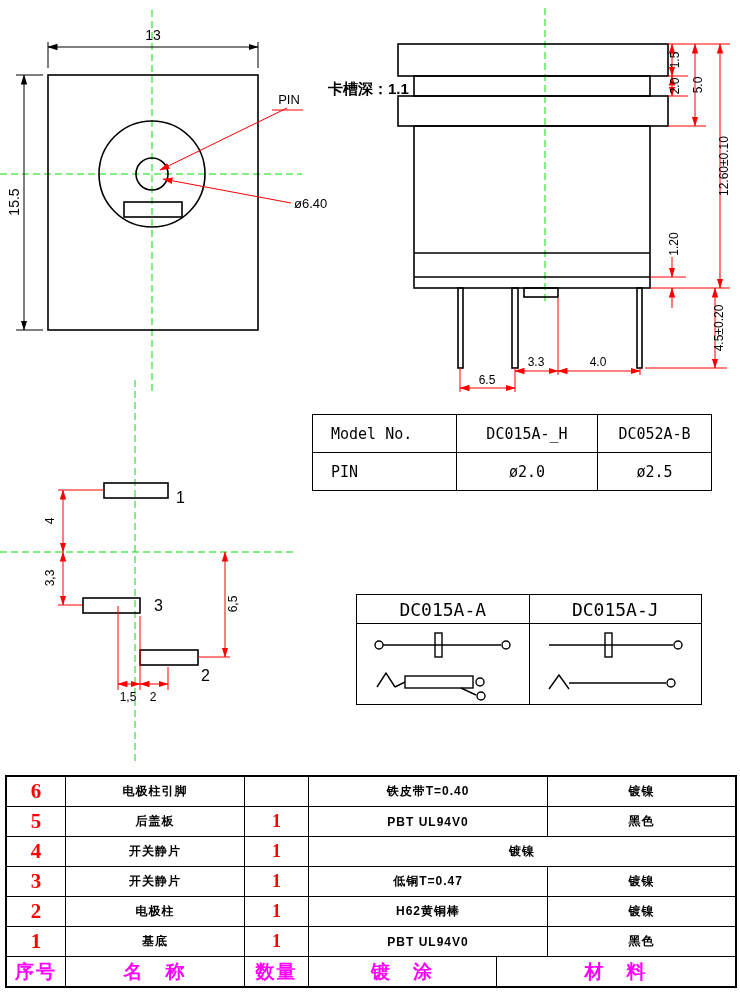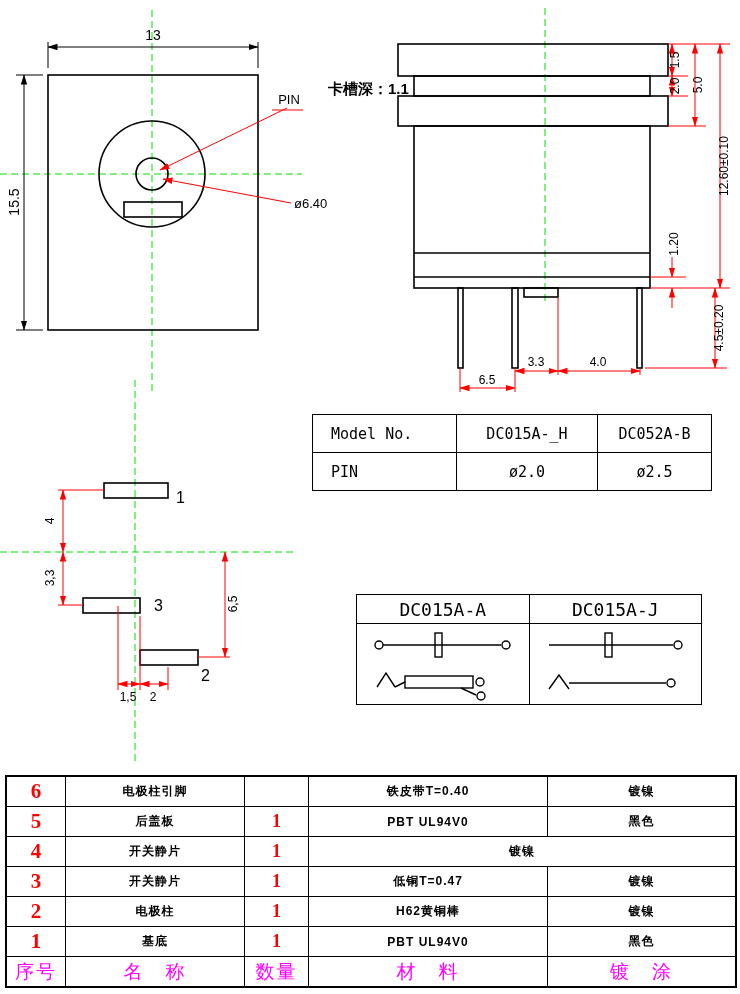--- a/index.html
+++ b/index.html
@@ -61,21 +61,21 @@
   .bom-cell:first-child{border-left:none;}
   .c-no{width:58px;}
   .c-name{width:178px;}
   .c-qty{width:63px;}
   .c-mat{width:238px;}
   .c-fin{flex:1;}
   .bom-num{color:#ff0000;font:bold 21px "Liberation Serif", serif;}
   .bom-qty{color:#ff0000;font:bold 18px "Liberation Serif", serif;}
   .bom-txt{color:#000;font-weight:bold;font-size:12px;letter-spacing:1px;}
   .bom-header .bom-cell{
-    color:#ff00ff;font-weight:normal;font-size:19px;letter-spacing:2px;
+    color:#ff00ff;font-weight:bold;font-size:19px;letter-spacing:2px;
   }
 </style>
 </head>
 <body>
 
 <div class="canvas">
 
   <svg width="740" height="775" viewBox="0 0 740 775">
     <defs>
       <marker id="arrR" viewBox="0 0 10 8" refX="9.5" refY="4" markerWidth="10" markerHeight="8" orient="auto-start-reverse" markerUnits="userSpaceOnUse">
@@ -309,18 +309,18 @@
       <div class="bom-cell c-name bom-txt">基底</div>
       <div class="bom-cell c-qty bom-qty">1</div>
       <div class="bom-cell c-mat bom-txt">PBT UL94V0</div>
       <div class="bom-cell c-fin bom-txt">黑色</div>
     </div>
 
     <div class="bom-row bom-header">
       <div class="bom-cell c-no">序号</div>
       <div class="bom-cell c-name">名　称</div>
       <div class="bom-cell c-qty">数量</div>
+      <div class="bom-cell c-fin">镀　涂</div>
       <div class="bom-cell c-mat">材　料</div>
-      <div class="bom-cell c-fin">镀　涂</div>
     </div>
 
   </div>
 </div>
 
 </body></html>

